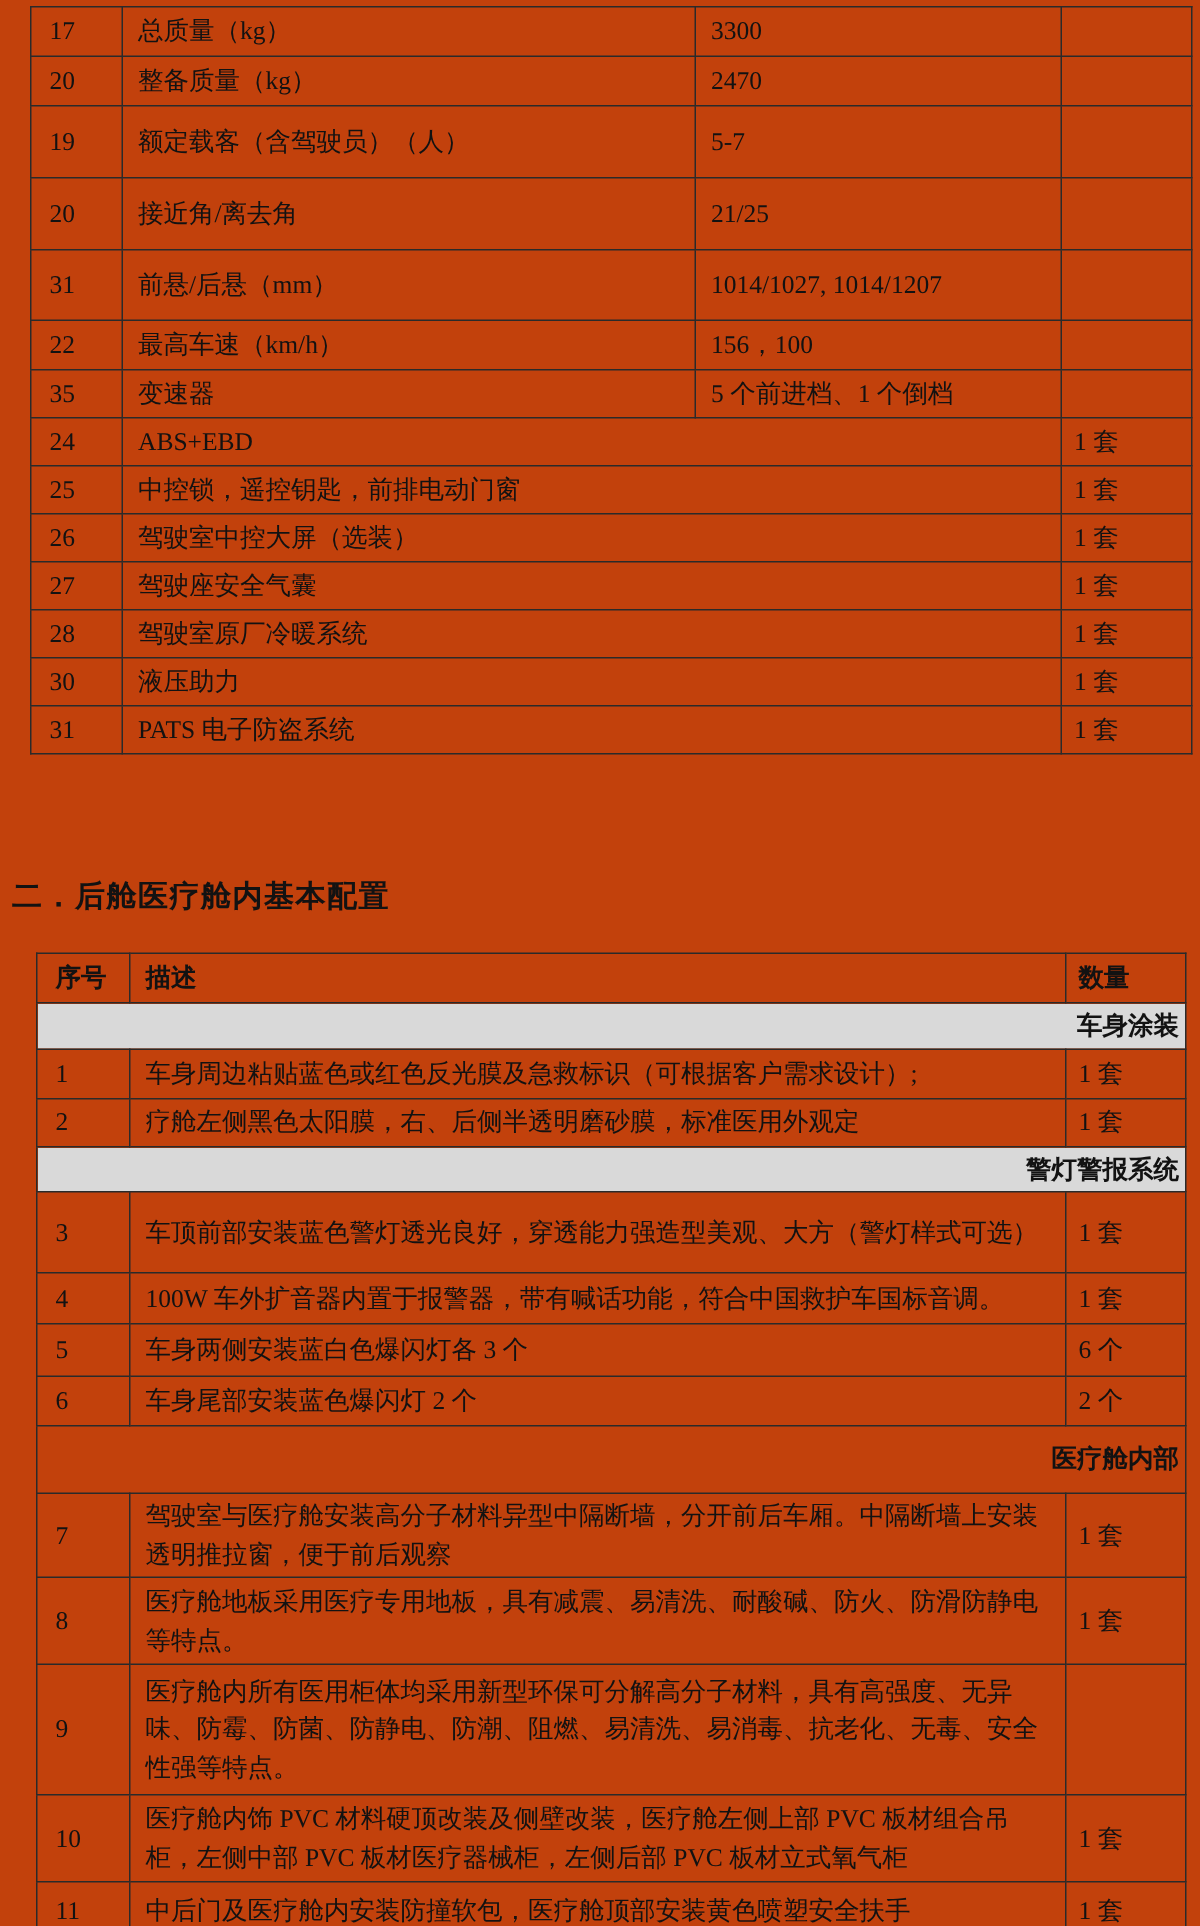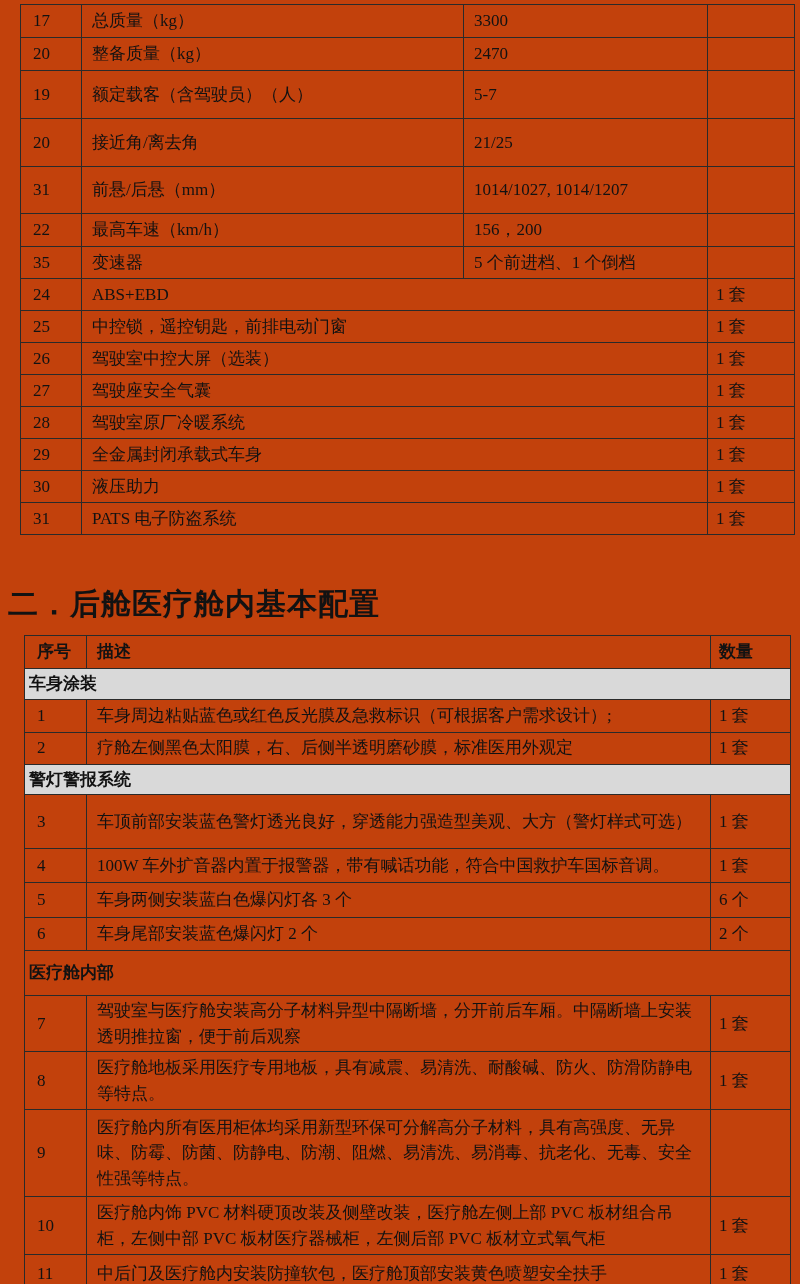--- a/index.html
+++ b/index.html
@@ -21,26 +21,26 @@
     text-align:left;
     word-break:break-all;
   }
   .num-cell { padding-left:12px; }
   .qty-cell { padding-left:8px; }
 
   #spec-table   { position:absolute; left:20px; top:4px;  width:774px; }
   #config-table { position:absolute; left:24px; top:635px; width:766px; }
 
   #config-table thead td { font-weight:bold; }
-  .section-cell { text-align:left; font-weight:bold; padding:2px 4px;margin-top:39px; }
+  .section-cell { text-align:right; font-weight:bold; padding:2px 4px;margin-top:39px; }
   .section-gray { background:#d9d9d9; }
 
   .heading {
     position:absolute; left:8px; top:584px;
-    font-size:30px; font-weight:bold; letter-spacing:1px;
+    font-size:20px; font-weight:bold; letter-spacing:1px;
     white-space:nowrap;
   }
 </style>
 </head>
 <body>
 
 <div class="doc">
 
   <table id="spec-table">
     <colgroup>
@@ -76,21 +76,21 @@
         </tr>
         <tr style="height: 47px;">
           <td class="num-cell">31</td>
           <td>前悬/后悬（mm）</td>
           <td>1014/1027, 1014/1207</td>
           <td class="qty-cell"></td>
         </tr>
         <tr style="height: 33px;">
           <td class="num-cell">22</td>
           <td>最高车速（km/h）</td>
-          <td>156，200</td>
+          <td>156，100</td>
           <td class="qty-cell"></td>
         </tr>
         <tr style="height: 32px;">
           <td class="num-cell">35</td>
           <td>变速器</td>
           <td>5 个前进档、1 个倒档</td>
           <td class="qty-cell"></td>
         </tr>
         <tr style="height: 32px;">
           <td class="num-cell">24</td>
@@ -108,25 +108,20 @@
           <td class="qty-cell">1 套</td>
         </tr>
         <tr style="height: 32px;">
           <td class="num-cell">27</td>
           <td colspan="2">驾驶座安全气囊</td>
           <td class="qty-cell">1 套</td>
         </tr>
         <tr style="height: 32px;">
           <td class="num-cell">28</td>
           <td colspan="2">驾驶室原厂冷暖系统</td>
-          <td class="qty-cell">1 套</td>
-        </tr>
-        <tr style="height: 32px;">
-          <td class="num-cell">29</td>
-          <td colspan="2">全金属封闭承载式车身</td>
           <td class="qty-cell">1 套</td>
         </tr>
         <tr style="height: 32px;">
           <td class="num-cell">30</td>
           <td colspan="2">液压助力</td>
           <td class="qty-cell">1 套</td>
         </tr>
         <tr style="height: 32px;">
           <td class="num-cell">31</td>
           <td colspan="2">PATS 电子防盗系统</td>

